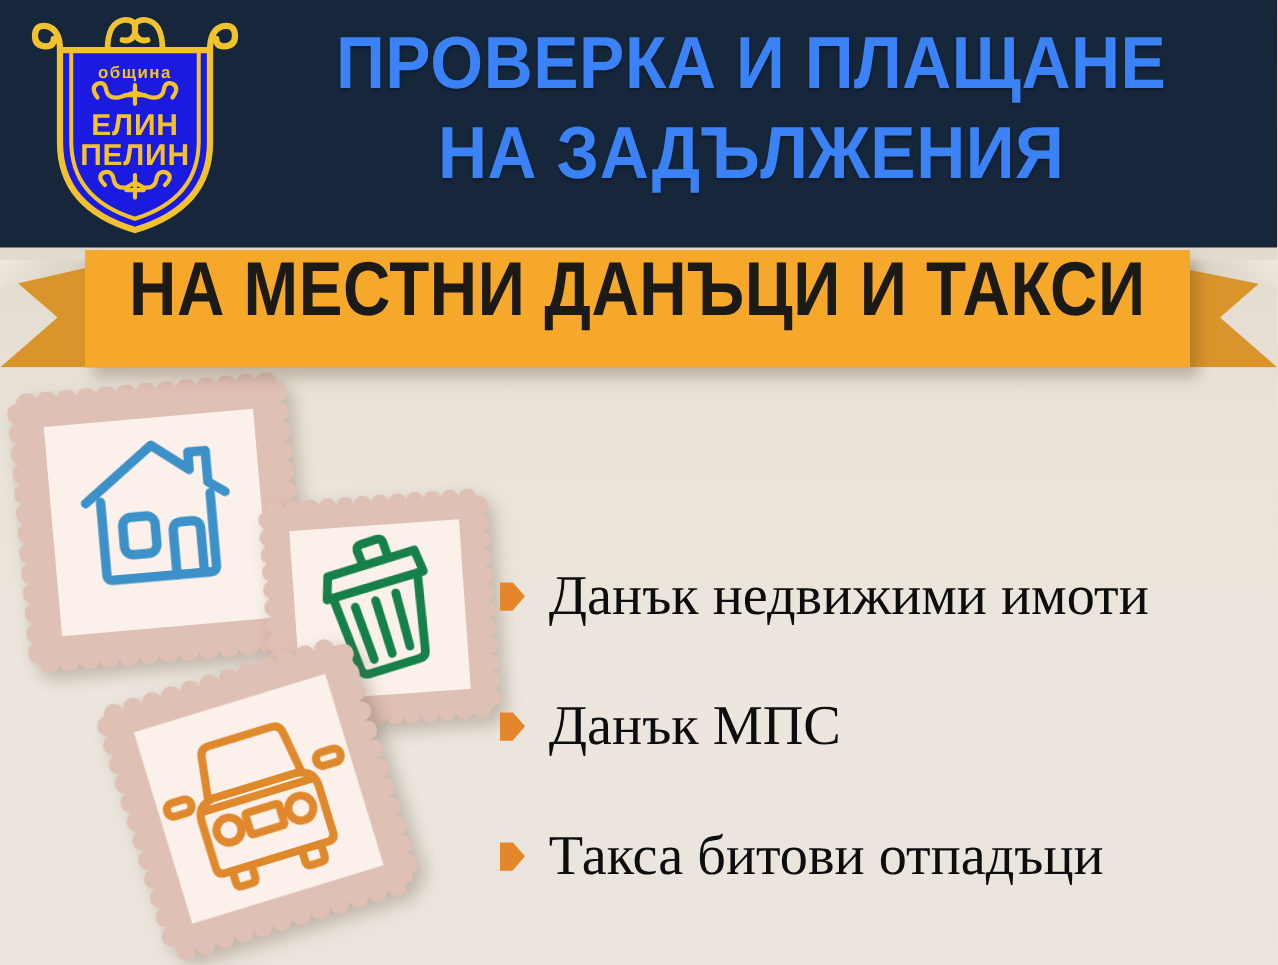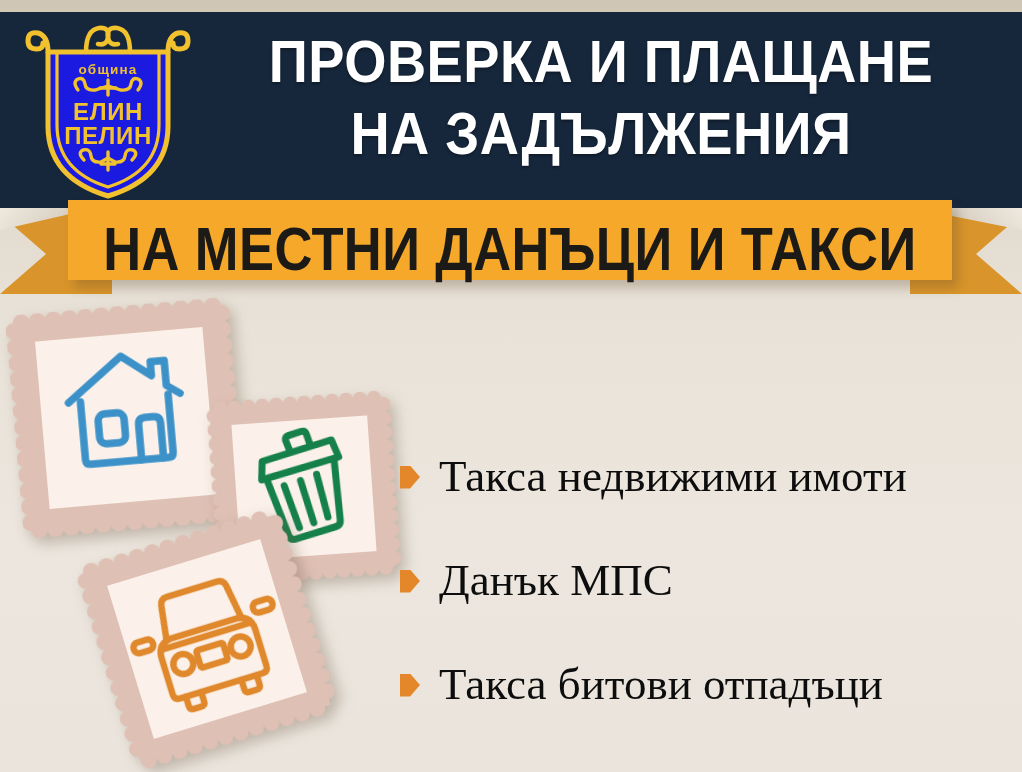--- a/index.html
+++ b/index.html
@@ -20,42 +20,42 @@
     width: 1022px;
     height: 772px;
     overflow: hidden;
     background: linear-gradient(180deg, #cfc6b4 0%, #ded6c9 18%, #e9e2d8 42%, #ece6de 70%, #eae4dc 100%);
   }
 
   
   .header {
     position: absolute;
     left: 0;
-    top: 12px;
+    top: 0;
     width: 1022px;
     height: 198px;
     background: #16273c;
     z-index: 5;
   }
 
   .crest {
     position: absolute;
     left: 24px;
     top: 8px;
     width: 168px;
     height: 182px;
   }
 
   .title-block {
     position: absolute;
     left: 196px;
     top: 14px;
     width: 810px;
     text-align: center;
-    color: #ffffff;
+    color: #3b82f6;
   }
   .title-line {
     font-family: "Liberation Sans", sans-serif;
     font-weight: bold;
     font-size: 59px;
     line-height: 72px;
     letter-spacing: 0.5px;
     white-space: nowrap;
     transform: scaleX(0.92);
     transform-origin: center center;
@@ -102,25 +102,25 @@
     width: 80px;
     height: 22px;
     background: linear-gradient(225deg, #efe9df 0%, #cfc6b7 100%);
     clip-path: polygon(0 0, 80px 0, 80px 22px, 0 6px);
   }
   .ribbon-main {
     position: absolute;
     left: 68px;
     top: 2px;
     width: 884px;
-    height: 80px;
+    height: 94px;
     background: #f5a82a;
     box-shadow: 6px 8px 10px rgba(90,70,40,0.28);
     display: flex;
-    align-items: flex-end;
+    align-items: flex-start;
     justify-content: center;
   }
   .ribbon-text {
     font-family: "Liberation Sans", sans-serif;
     font-weight: bold;
     font-size: 61px;
     line-height: 62px;
     color: #1c1a16;
     letter-spacing: 0.5px;
     white-space: nowrap;
@@ -441,21 +441,21 @@
     <div class="ribbon-fold-right"></div>
     <div class="ribbon-main">
       <span class="ribbon-text">НА МЕСТНИ ДАНЪЦИ И ТАКСИ</span>
     </div>
   </div>
 
   <div class="bullets">
 
     <div class="bullet-row">
       <span class="bullet-marker"></span>
-      <span class="bullet-label">Такса недвижими имоти</span>
+      <span class="bullet-label">Данък недвижими имоти</span>
     </div>
 
     <div class="bullet-row">
       <span class="bullet-marker"></span>
       <span class="bullet-label">Данък МПС</span>
     </div>
 
     <div class="bullet-row">
       <span class="bullet-marker"></span>
       <span class="bullet-label">Такса битови отпадъци</span>

